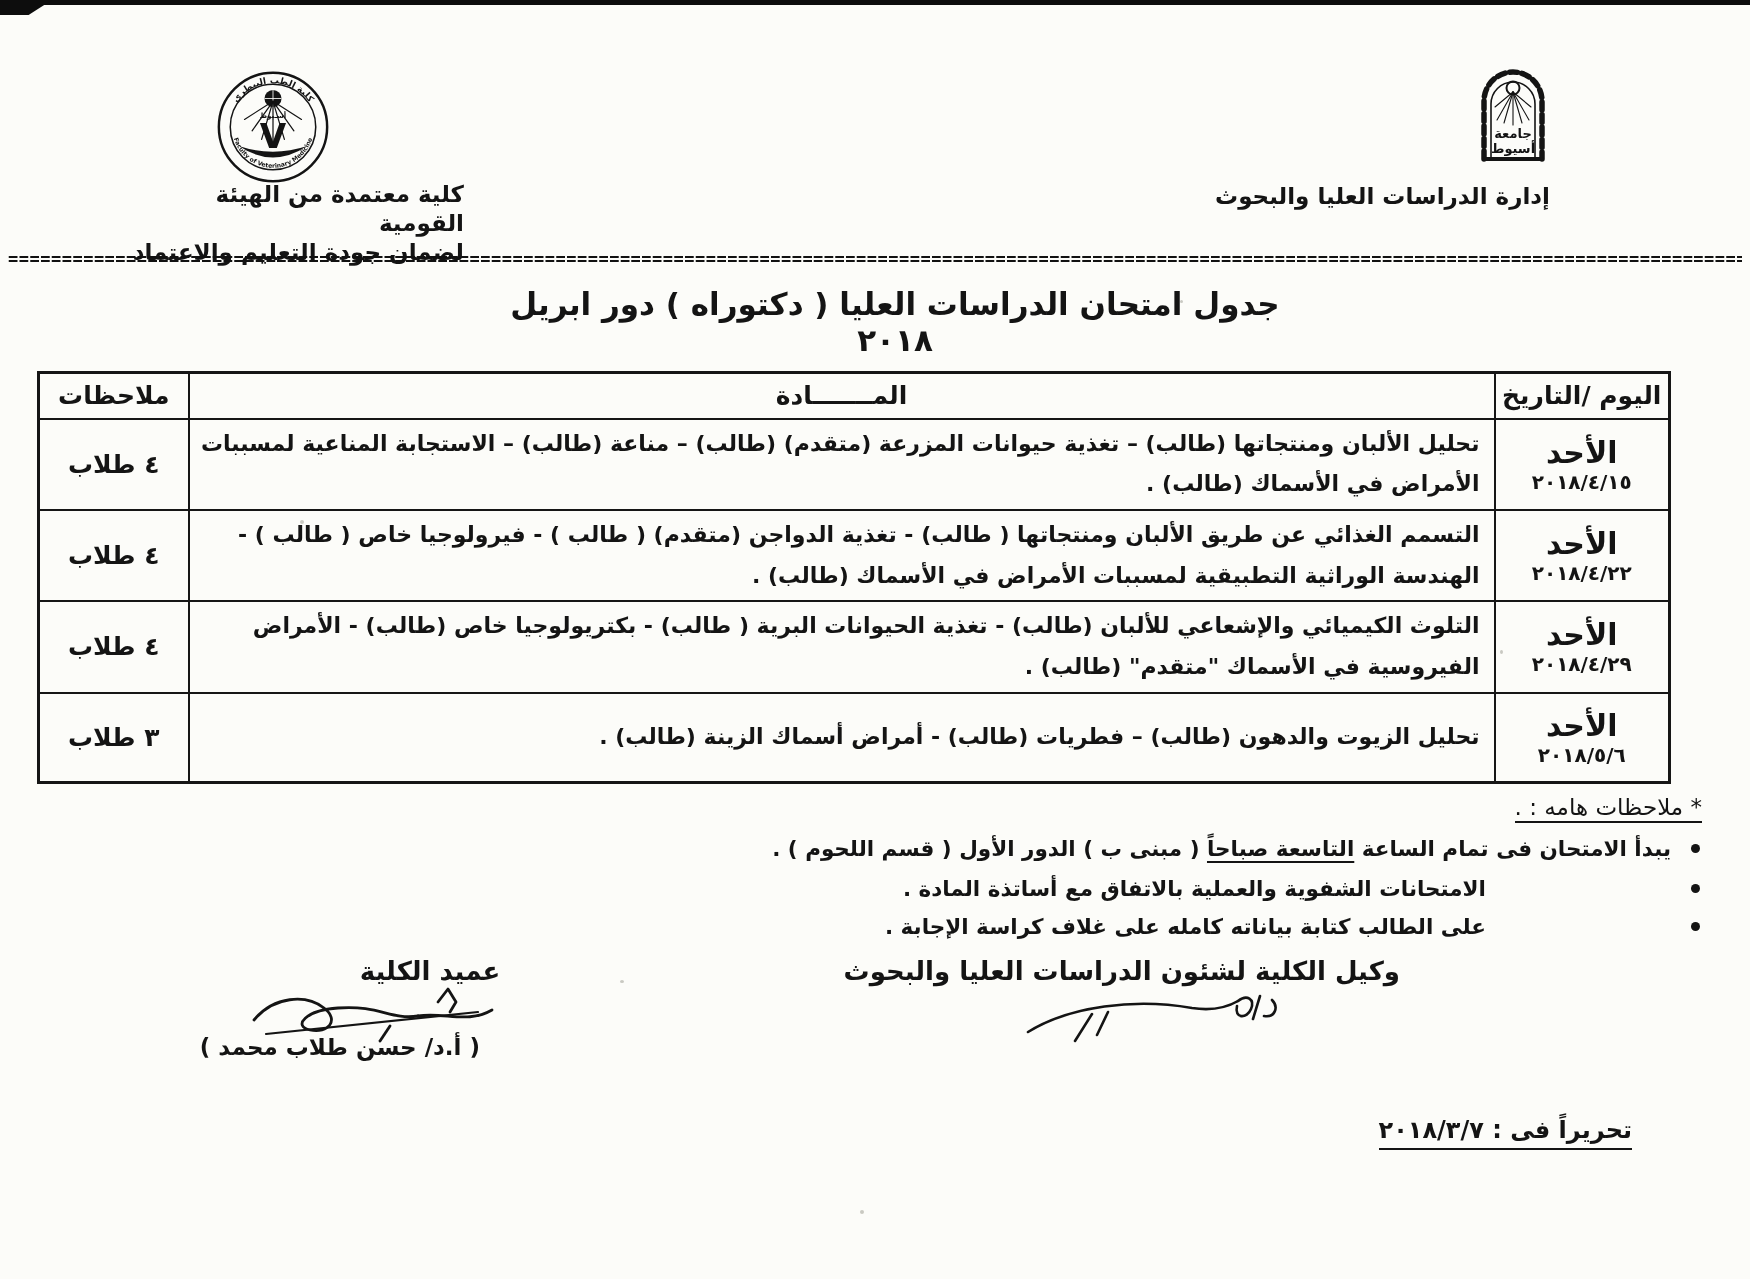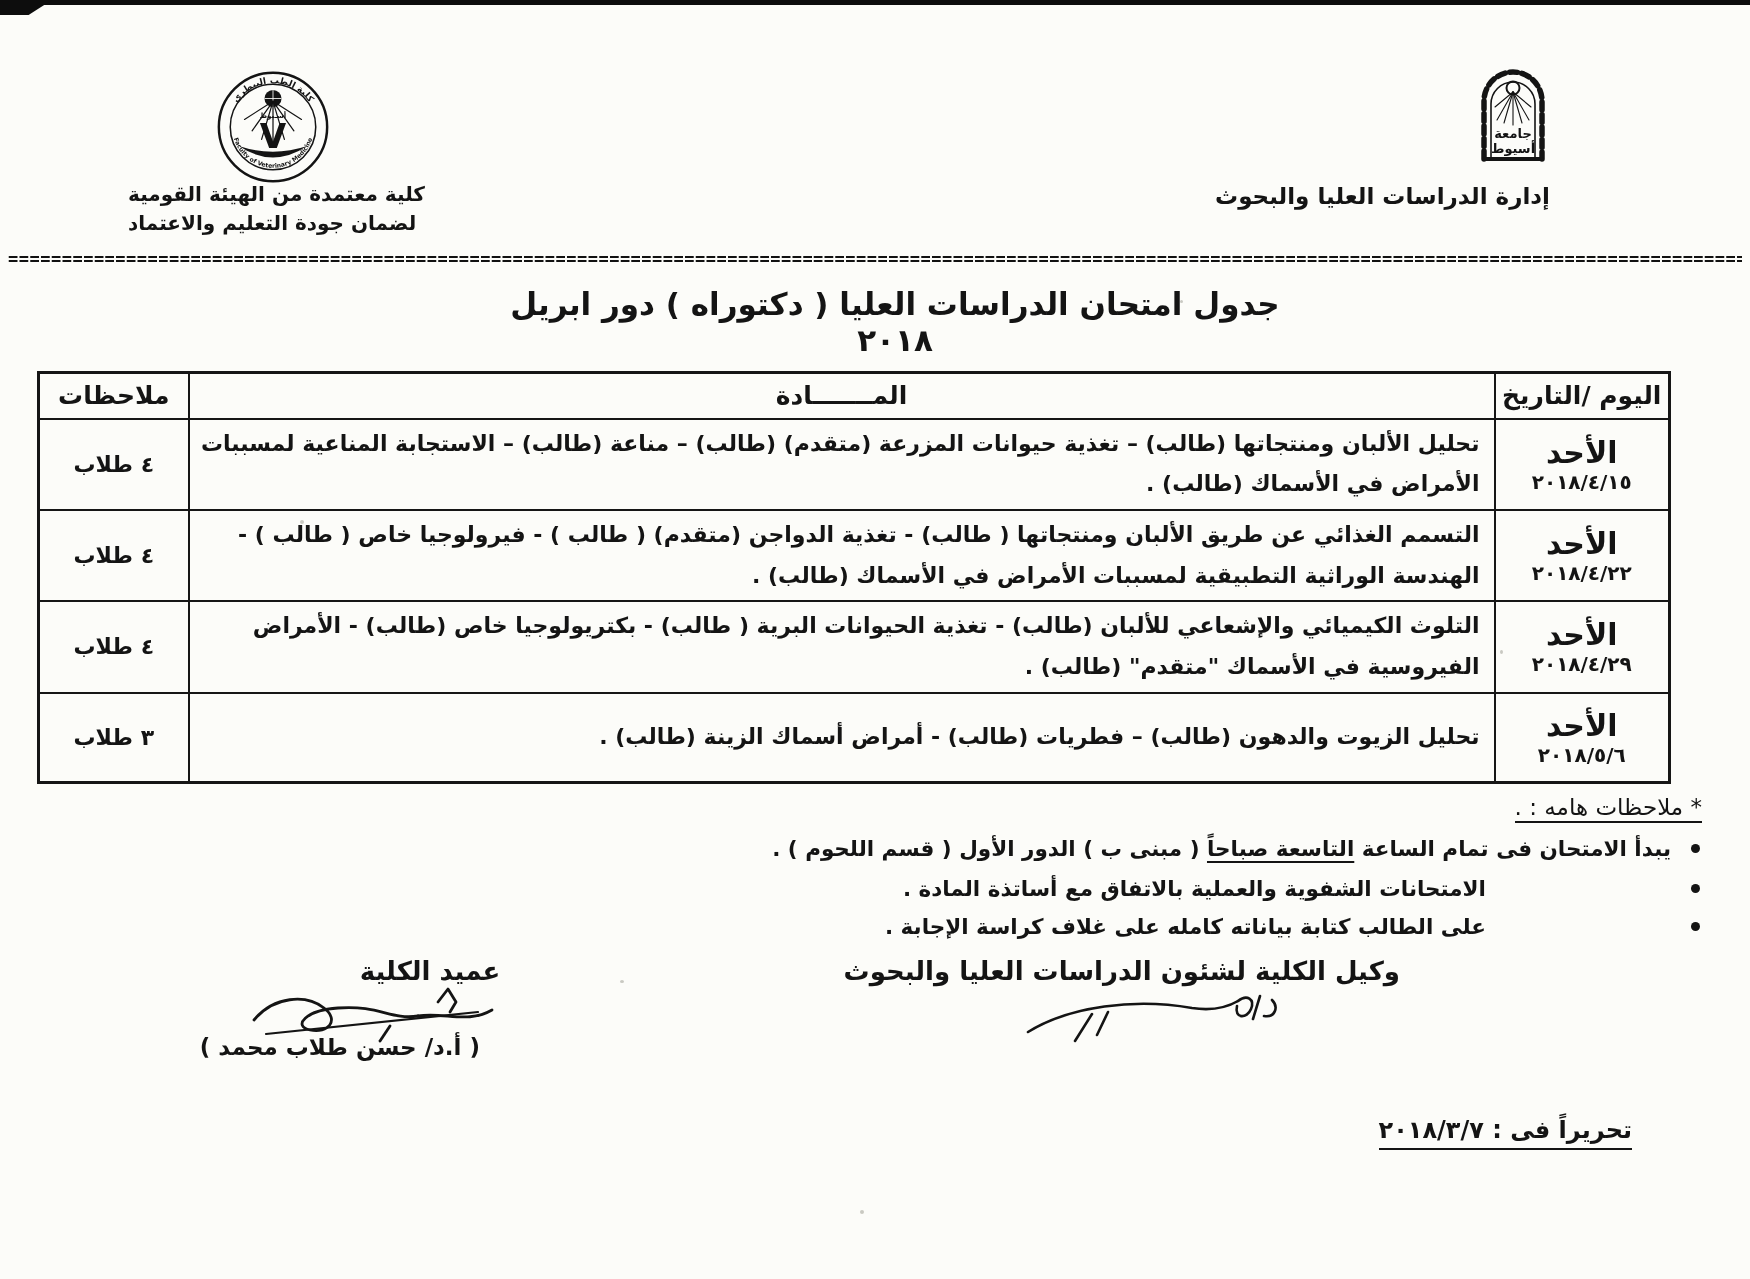--- a/index.html
+++ b/index.html
@@ -14,21 +14,21 @@
   }
   
   .scan-topline { position: absolute; top: 0; left: 0; width: 100%; height: 5px; background: #0d0d0d; }
   .scan-corner { position: absolute; top: 0; left: 0; width: 52px; height: 15px; background: #0d0d0d;
     clip-path: polygon(0 0, 100% 0, 55% 100%, 0 100%); }
   .speck { position: absolute; border-radius: 50%; background: #c9c9c2; }
 
   
   .seal { position: absolute; left: 216px; top: 70px; width: 114px; height: 114px; }
   .accred { position: absolute; left: 128px; top: 180px; width: 336px;
-    text-align: left; font-weight: bold; font-size: 20px; line-height: 29px; }
+    text-align: right; font-weight: bold; font-size: 23px; line-height: 29px; }
   .emblem { position: absolute; left: 1477px; top: 62px; width: 72px; height: 102px; }
   .dept-caption { position: absolute; right: 200px; top: 183px; font-weight: bold; font-size: 23px; }
 
   
   .divider { position: absolute; top: 249px; left: 8px; right: 8px; height: 22px;
     overflow: hidden; white-space: nowrap; font-family: "DejaVu Sans Mono", monospace;
     font-weight: bold; font-size: 17px; letter-spacing: 0.5px; color: #111; direction: ltr; }
   .doc-title { position: absolute; top: 286px; left: 470px; width: 850px;
     text-align: center; font-size: 31px; font-weight: bold; }
 
@@ -38,21 +38,21 @@
   table.exam col.c-date { width: 175px; }
   table.exam col.c-subj { width: 1306px; }
   table.exam col.c-note { width: 150px; }
   table.exam th, table.exam td { border: 2.5px solid #161616; }
   table.exam th { height: 46px; font-size: 25px; font-weight: bold; text-align: center; }
   td.cell-date { height: 90px; text-align: center; vertical-align: middle; padding: 6px 2px; }
   .day { font-size: 30px; font-weight: bold; }
   .date { font-size: 20px; font-weight: bold; white-space: nowrap; }
   td.cell-subj { padding: 4px 14px 4px 10px; font-size: 22px; font-weight: bold;
     line-height: 1.85; text-align: right; vertical-align: middle; }
-  td.cell-note { text-align: center; vertical-align: middle; font-size: 22px; font-weight: bold; }
+  td.cell-note { text-align: center; vertical-align: middle; font-size: 25px; font-weight: bold; }
 
   
   .notes-heading { position: absolute; top: 794px; right: 48px; font-size: 23px; font-weight: normal;
     border-bottom: 2.5px solid #141414; padding-bottom: 1px; }
   .bullet { position: absolute; right: 50px; display: flex; align-items: center; white-space: nowrap; }
   .bullet .dot { width: 9px; height: 9px; border-radius: 50%; background: #141414; flex: 0 0 auto; }
   .bullet .btext { font-size: 21.5px; font-weight: bold; }
   .bullet.b1 { top: 836px; } .bullet.b1 .btext { margin-right: 20px; }
   .bullet.b2 { top: 876px; } .bullet.b3 { top: 914px; }
   .bullet.indent .btext { margin-right: 205px; }

